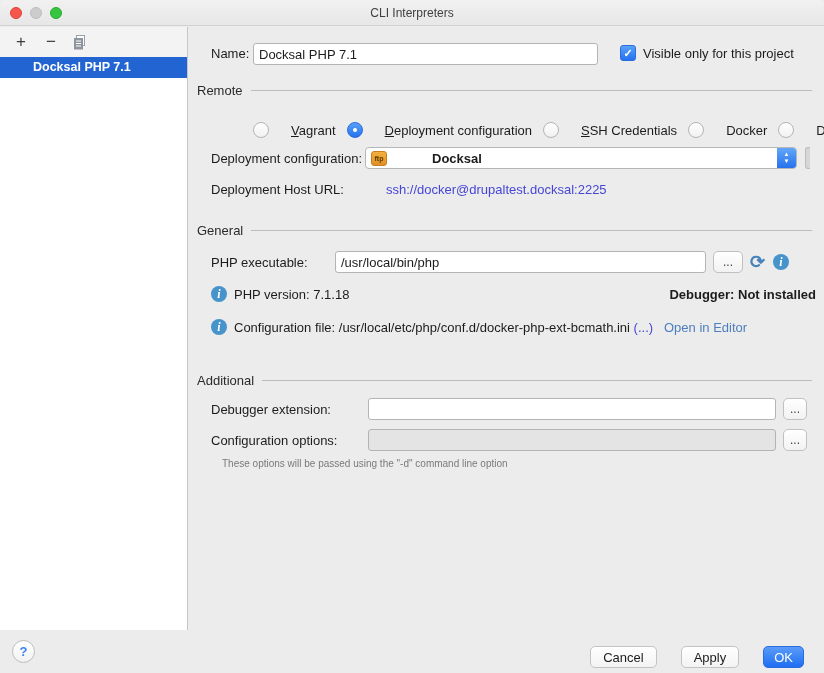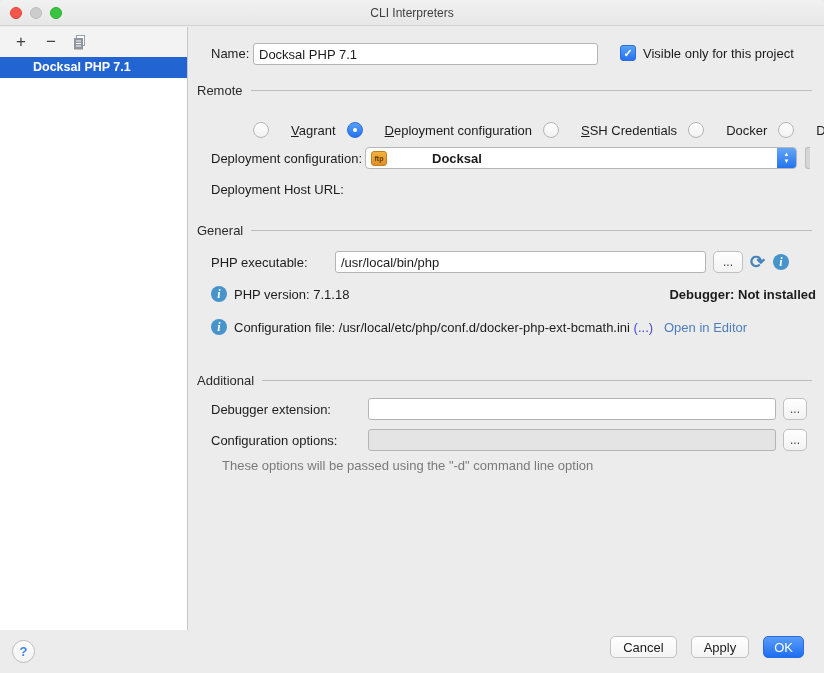--- a/index.html
+++ b/index.html
@@ -112,33 +112,33 @@
     font-family:"Liberation Serif", serif; font-size:12px; line-height:16px; font-weight:bold;
     font-style:italic;
   }
   .refresh-ico {
     position:absolute; color:#4583bb; font-size:18px; line-height:18px; font-weight:bold;
   }
   .sliver {
     position:absolute; width:5px; height:22px; background:#d6d6d6;
     border:1px solid #bdbdbd; border-right:none; border-radius:3px 0 0 3px;
   }
-  .hint { position:absolute; font-size:13px; color:#7a7a7a; white-space:nowrap; }
+  .hint { position:absolute; font-size:10px; color:#7a7a7a; white-space:nowrap; }
   .inline-row { position:absolute; white-space:nowrap; }
   
   .footer {
     position:absolute; left:0; right:0; bottom:0; height:43px;
     display:flex; align-items:center;
   }
   .help-btn {
     position:absolute; left:12px; top:10px; width:23px; height:23px; border-radius:50%;
     background:linear-gradient(#ffffff,#f2f2f2); border:1px solid #bdbdbd;
     color:#3b82f7; font-family:inherit; font-size:13px; font-weight:bold;
   }
-  .actions { position:absolute; right:20px; top:6px; display:flex; gap:14px; }
+  .actions { position:absolute; right:20px; top:16px; display:flex; gap:24px; }
   .btn {
     height:22px; min-width:52px; padding:0 12px; border-radius:5px;
     border:1px solid #c3c3c3; background:linear-gradient(#ffffff,#f3f3f3);
     font-family:inherit; font-size:13px; color:#1c1c1c;
   }
   .btn.primary {
     background:linear-gradient(#5a9cf8,#1e6ef2); border:1px solid #2a6be0;
     color:#fff; min-width:38px; padding:0 10px;
   }
 </style>
@@ -213,20 +213,21 @@
       <span class="sftp-ico">ftp</span>
       <span class="val">Docksal</span>
       <span class="stepper">
         <span style="font-size:6px;">▲</span>
         <span style="font-size:6px;">▼</span>
       </span>
     </div>
     <span class="sliver" style="left:616px; top:121px;"></span>
 
     <span class="lbl" style="left:22px; top:156px;text-align:center;">Deployment Host URL:</span>
+    <span class="lbl link-violet" style="left:197px; top:156px;">ssh://docker@drupaltest.docksal:2225</span>
 
     <div class="section-hdr" style="top:196px;">
       <span class="cap">General</span>
       <span class="rule"></span>
     </div>
 
     <span class="lbl" style="left:22px; top:229px;">PHP executable:</span>
     <input class="txt-input" style="left: 146px; top: 225px; width: 371px;" value="/usr/local/bin/php">
     <button class="browse" style="left:524px; top:225px; width:30px;">...</button>
     <span class="refresh-ico" style="left:561px; top:227px;">⟳</span>

